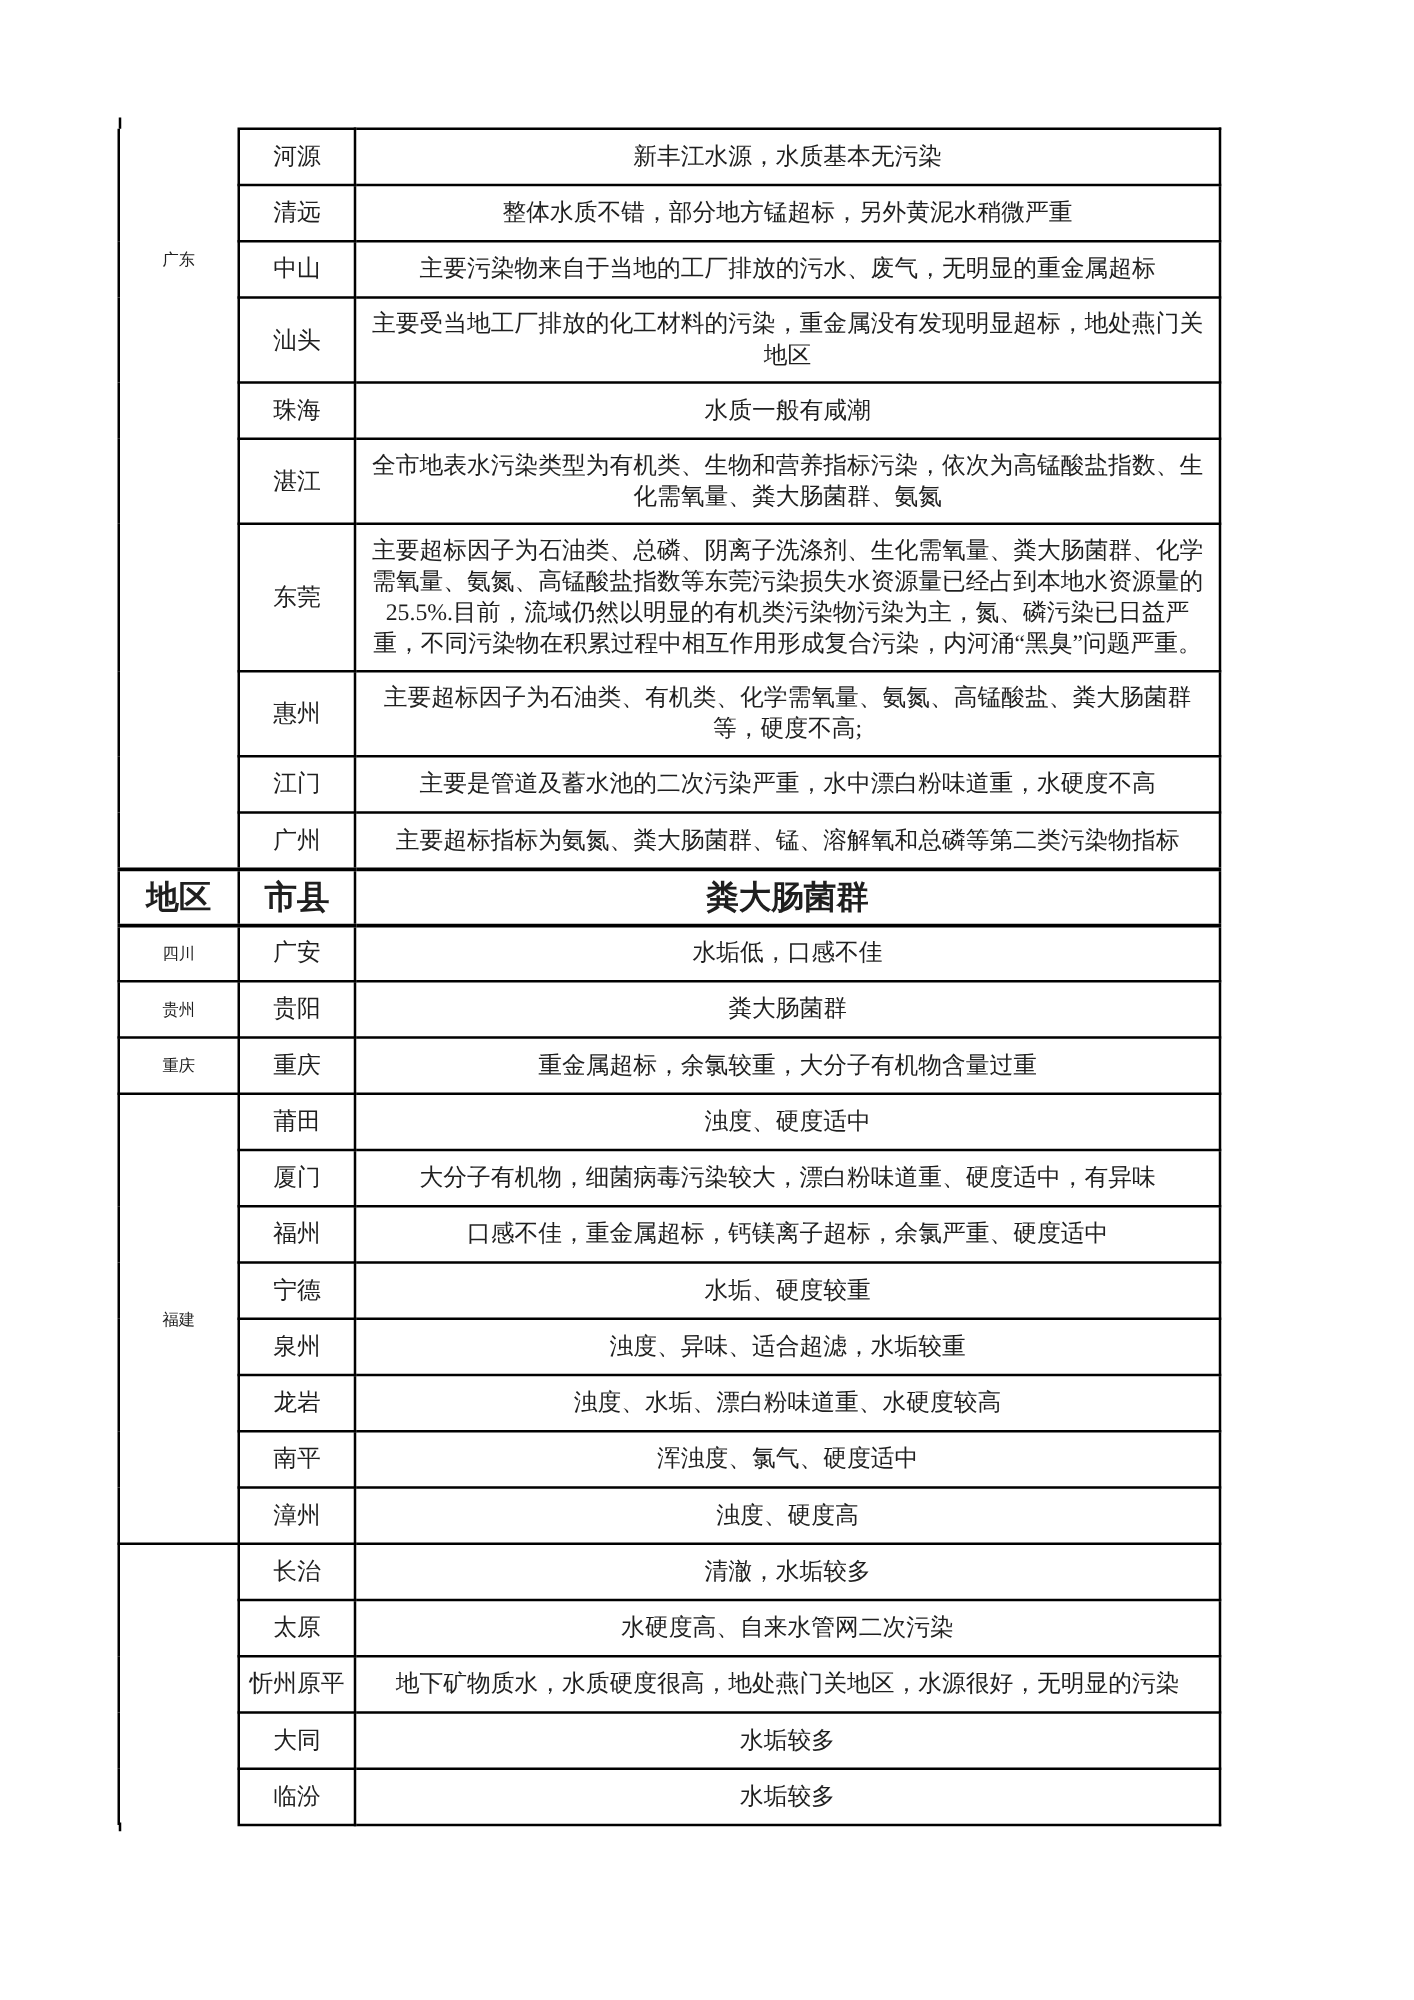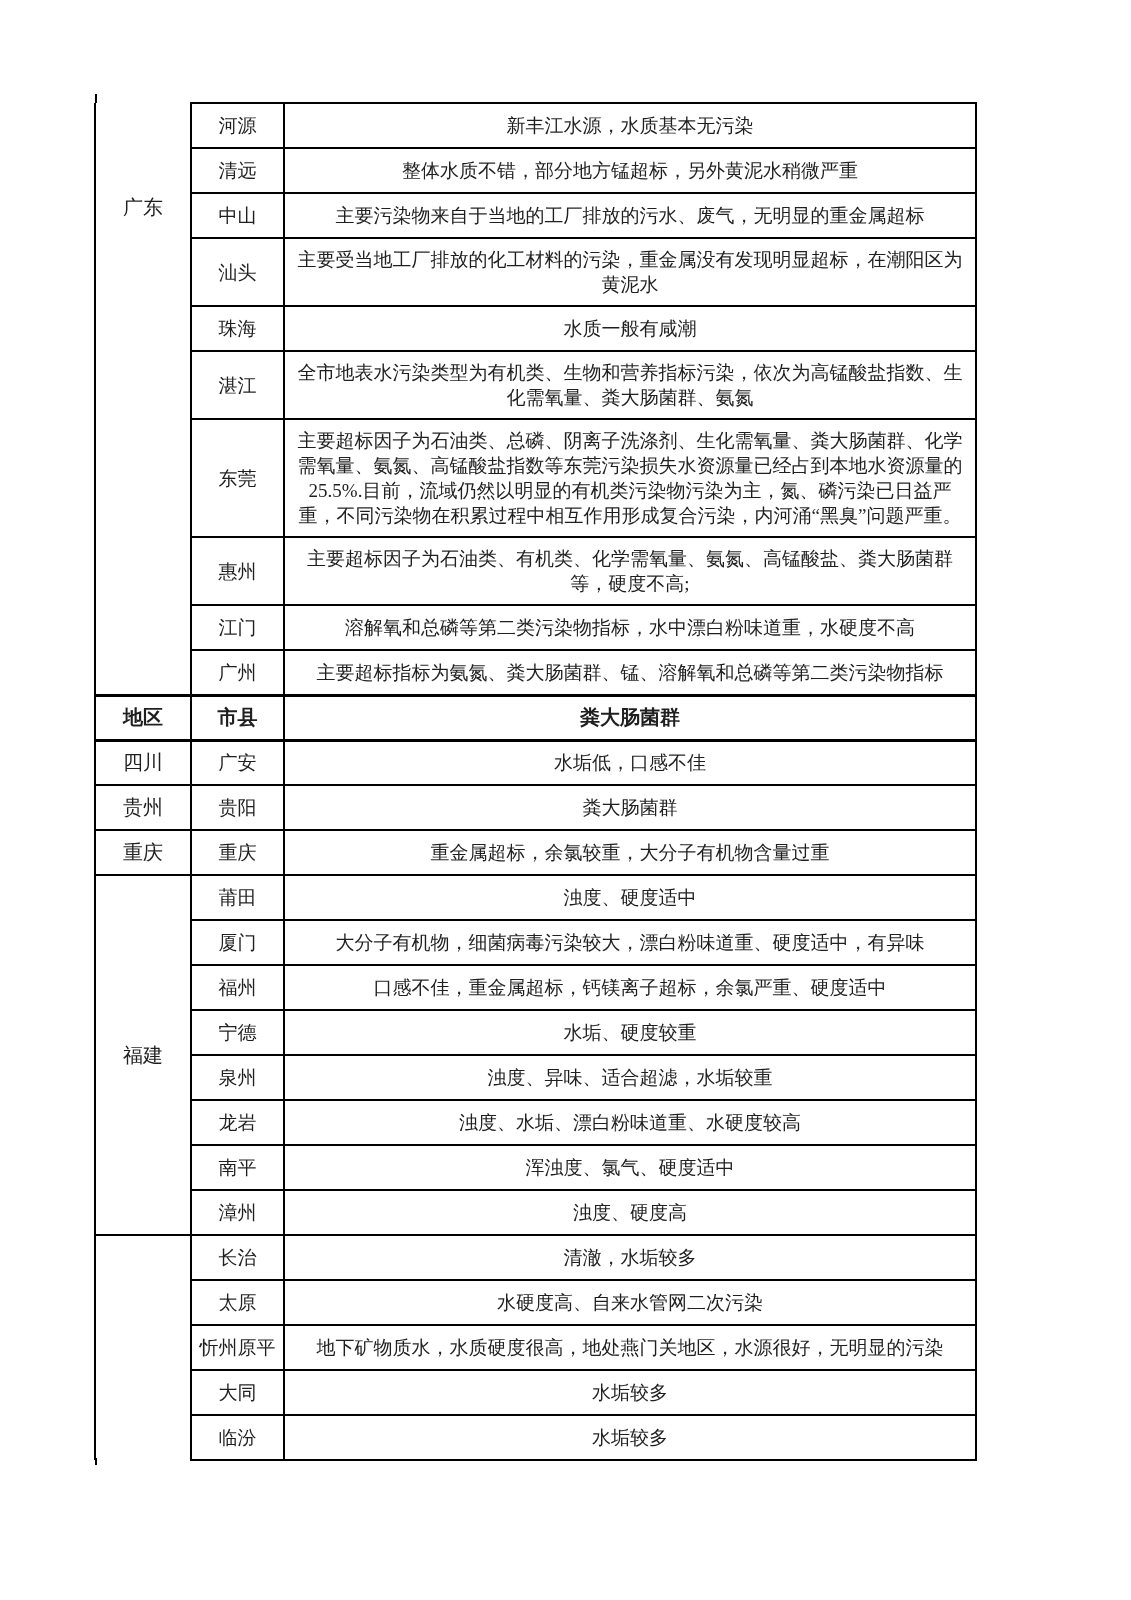--- a/index.html
+++ b/index.html
@@ -20,21 +20,21 @@
   }
   .tbl td {
     border:2px solid #000000;
     text-align:center;
     vertical-align:middle;
     font-size:19px;
     line-height:25px;
     padding:8px 6px;
     height:45px;
   }
-  td.region-cell { font-size:20px; }
+  td.region-cell { font-size:13px; }
   
   td.gd {
     border-top:none;
     vertical-align:top;
     padding-top:92px;
     position:relative;
   }
   td.gd::before {
     content:""; position:absolute; top:-9px; left:-1px;
     width:2px; height:9px; background:#000;
@@ -43,21 +43,21 @@
   td.bo {
     border-bottom:none;
     position:relative;
   }
   td.bo::after {
     content:""; position:absolute; bottom:-5px; left:-1px;
     width:2px; height:7px; background:#000;
   }
   tr.hdr td {
     font-weight:bold;
-    font-size:20px;
+    font-size:26px;
     border-top:3px solid #000000;
     border-bottom:3px solid #000000;
   }
   td.feature-cell { padding:8px 7px;border-radius:10px; }
 </style>
 </head>
 <body>
 
 <div class="page">
   <table class="tbl">
@@ -76,41 +76,41 @@
       <tr>
         <td class="city-cell">清远</td>
         <td class="feature-cell">整体水质不错，部分地方锰超标，另外黄泥水稍微严重</td>
       </tr>
       <tr>
         <td class="city-cell">中山</td>
         <td class="feature-cell">主要污染物来自于当地的工厂排放的污水、废气，无明显的重金属超标</td>
       </tr>
       <tr>
         <td class="city-cell">汕头</td>
-        <td class="feature-cell">主要受当地工厂排放的化工材料的污染，重金属没有发现明显超标，在潮阳区为黄泥水</td>
+        <td class="feature-cell">主要受当地工厂排放的化工材料的污染，重金属没有发现明显超标，地处燕门关地区</td>
       </tr>
       <tr>
         <td class="city-cell">珠海</td>
         <td class="feature-cell">水质一般有咸潮</td>
       </tr>
       <tr>
         <td class="city-cell">湛江</td>
         <td class="feature-cell">全市地表水污染类型为有机类、生物和营养指标污染，依次为高锰酸盐指数、生化需氧量、粪大肠菌群、氨氮</td>
       </tr>
       <tr>
         <td class="city-cell">东莞</td>
         <td class="feature-cell">主要超标因子为石油类、总磷、阴离子洗涤剂、生化需氧量、粪大肠菌群、化学需氧量、氨氮、高锰酸盐指数等东莞污染损失水资源量已经占到本地水资源量的25.5%.目前，流域仍然以明显的有机类污染物污染为主，氮、磷污染已日益严重，不同污染物在积累过程中相互作用形成复合污染，内河涌“黑臭”问题严重。</td>
       </tr>
       <tr>
         <td class="city-cell">惠州</td>
         <td class="feature-cell">主要超标因子为石油类、有机类、化学需氧量、氨氮、高锰酸盐、粪大肠菌群等，硬度不高;</td>
       </tr>
       <tr>
         <td class="city-cell">江门</td>
-        <td class="feature-cell">溶解氧和总磷等第二类污染物指标，水中漂白粉味道重，水硬度不高</td>
+        <td class="feature-cell">主要是管道及蓄水池的二次污染严重，水中漂白粉味道重，水硬度不高</td>
       </tr>
       <tr>
         <td class="city-cell">广州</td>
         <td class="feature-cell">主要超标指标为氨氮、粪大肠菌群、锰、溶解氧和总磷等第二类污染物指标</td>
       </tr>
 
       <tr class="hdr">
         <td class="region-cell">地区</td>
         <td class="city-cell">市县</td>
         <td class="feature-cell">粪大肠菌群</td>

